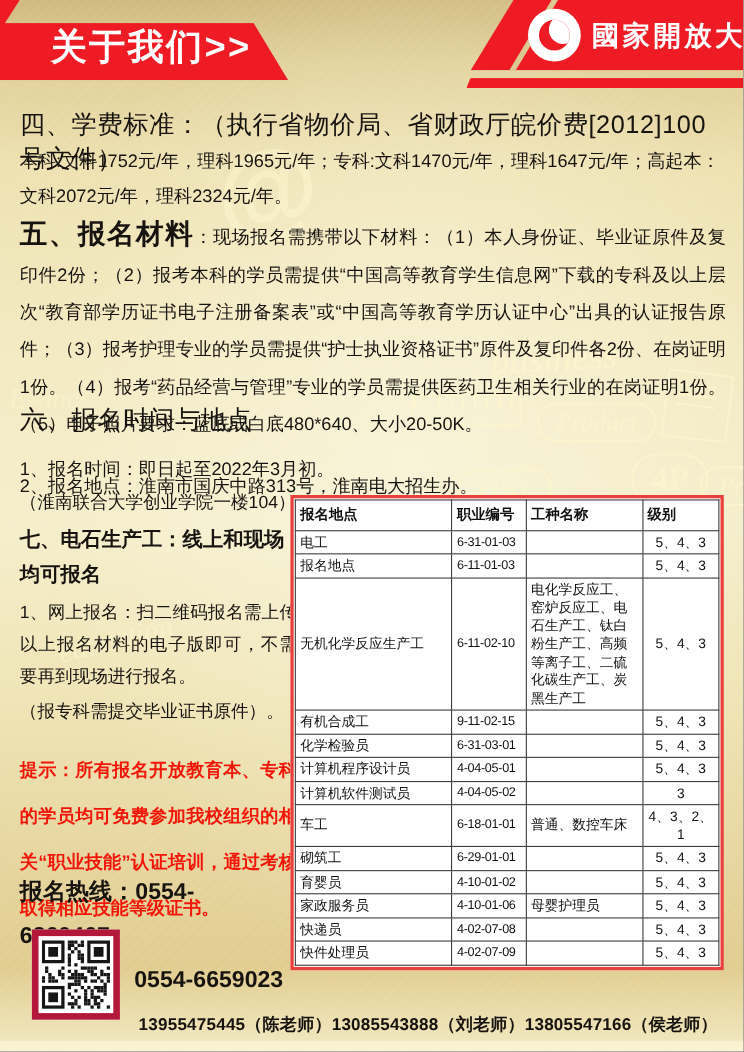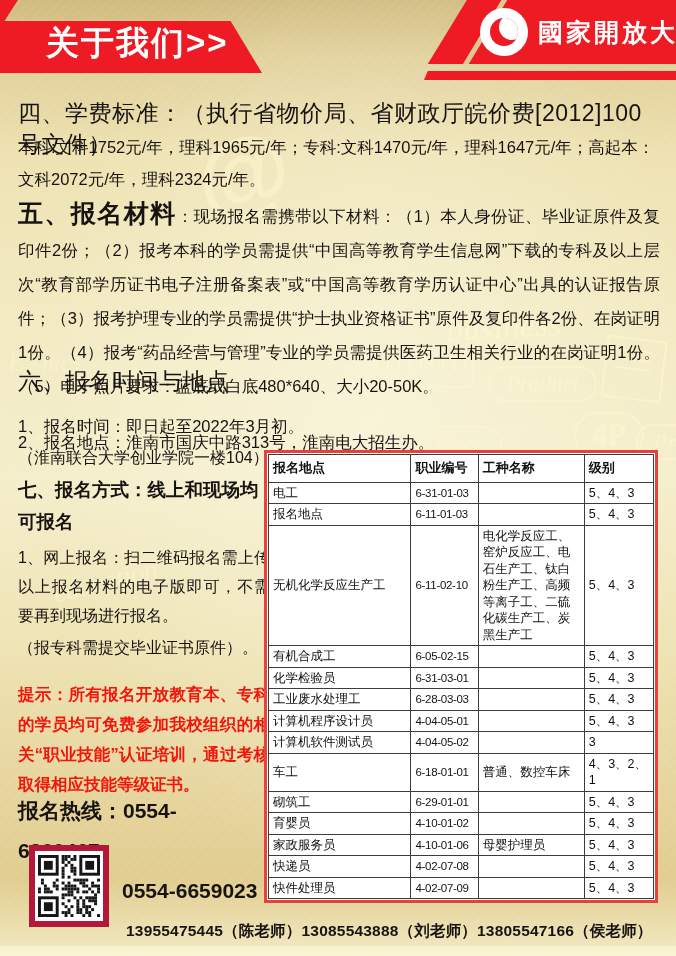--- a/index.html
+++ b/index.html
@@ -46,34 +46,34 @@
   .body-text{font-size:16.5px;line-height:32px;}
   .s5{left:18px;top:196px;width:642px;font-size:16.5px;line-height:34px;text-align:justify;}
   .s5 b{font-size:25px;letter-spacing:1px;}
   .s6-item{font-size:16.5px;}
   
   .left-col{left:18px;top:444px;width:252px;}
   .lc-note{font-size:16px;line-height:28px;}
   .lc-title{font-size:18.5px;font-weight:bold;line-height:32px;margin-top:2px;}
   .lc-p{font-size:16px;line-height:29px;margin-top:5px;text-align:justify;}
   .lc-p2{font-size:16px;line-height:29px;margin-top:3px;}
-  .tip{font-size:16.5px;font-weight:bold;color:#f2150a;line-height:30px;margin-top:17px;text-align:justify;}
+  .tip{font-size:16.5px;font-weight:bold;color:#f2150a;line-height:42px;margin-top:17px;text-align:justify;}
   .hotline{left:18px;top:791px;width:260px;font-size:21px;font-weight:bold;line-height:40px;}
   .hotline .l2{padding-left:104px;}
   .qr-box{left:29px;top:845px;width:62px;height:64px;background:#fff;border:6px solid #b3173a;padding:3px;}
   .qr-box svg{display:block;width:62px;height:64px;}
   .footer-phones{left:114px;top:921px;width:560px;font-size:15.5px;font-weight:bold;letter-spacing:.2px;margin-left:12px;}
   
   .table-wrap{left:264px;top:450px;width:394px;background:#fff;border:3px solid #e8403a;padding:1px;box-sizing:border-box;}
   table.jobs{width:100%;border-collapse:collapse;table-layout:fixed;}
   .jobs th,.jobs td{border:1px solid #3c3c3c;padding:2px 4px;font-size:12.5px;line-height:16.5px;
     text-align:left;vertical-align:middle;word-break:break-all;color:#111;}
   .jobs th{font-size:13px;font-weight:bold;padding:5px 4px;}
   .jobs td.code{font-size:11.5px;letter-spacing:-0.3px;}
-  .jobs td.lvl{text-align:left;font-size:12.5px;}
+  .jobs td.lvl{text-align:center;font-size:12.5px;}
   .bottom-glow{position:absolute;left:0;bottom:0;width:676px;height:10px;background:rgba(255,250,220,0.55);z-index:1;}
 </style>
 </head>
 <body>
 
 <div class="page">
 
   <div class="doodle d-at abs" style="left:196px;top:118px;">@</div>
   <div class="doodle d-script abs" style="left:446px;top:308px;font-size:34px;transform:rotate(-3deg);">business</div>
   <div class="doodle d-ruler abs" style="left:374px;top:358px;"></div>
@@ -104,21 +104,21 @@
   <div class="abs body-text" style="left:18px;top:131px;width:642px;">本科:文科1752元/年，理科1965元/年；专科:文科1470元/年，理科1647元/年；高起本：文科2072元/年，理科2324元/年。</div>
 
   <p class="abs s5" style="margin:0;"><b>五、报名材料</b><span>：现场报名需携带以下材料：（1）本人身份证、毕业证原件及复印件2份；（2）报考本科的学员需提供“中国高等教育学生信息网”下载的专科及以上层次“教育部学历证书电子注册备案表”或“中国高等教育学历认证中心”出具的认证报告原件；（3）报考护理专业的学员需提供“护士执业资格证书”原件及复印件各2份、在岗证明1份。（4）报考“药品经营与管理”专业的学员需提供医药卫生相关行业的在岗证明1份。（5）电子照片要求：蓝底或白底480*640、大小20-50K。</span></p>
 
   <div class="abs sec-title" style="left:18px;top:366px;">六、报名时间与地点</div>
   <div class="abs s6-item" style="left:18px;top:416px;">1、报名时间：即日起至2022年3月初。</div>
   <div class="abs s6-item" style="left:18px;top:413px;width:642px;line-height:58px;">2、报名地点：淮南市国庆中路313号，淮南电大招生办。</div>
 
   <div class="abs left-col">
     <div class="lc-note">（淮南联合大学创业学院一楼104）</div>
-    <div class="lc-title">七、报名方式：线上和现场均可报名</div>
+    <div class="lc-title">七、电石生产工：线上和现场均可报名</div>
     <div class="lc-p">1、网上报名：扫二维码报名需上传以上报名材料的电子版即可，不需要再到现场进行报名。</div>
     <div class="lc-p2">（报专科需提交毕业证书原件）。</div>
     <div class="tip">提示：所有报名开放教育本、专科的学员均可免费参加我校组织的相关“职业技能”认证培训，通过考核取得相应技能等级证书。</div>
   </div>
 
   <div class="abs hotline">
     <div>报名热线：0554-6260467、</div>
     <div class="l2">0554-6659023</div>
   </div>
 
@@ -283,33 +283,27 @@
             <td class="lvl">5、4、3</td>
           </tr>
           <tr>
             <td>无机化学反应生产工</td>
             <td class="code">6-11-02-10</td>
             <td>电化学反应工、窑炉反应工、电石生产工、钛白粉生产工、高频等离子工、二硫化碳生产工、炭黑生产工</td>
             <td class="lvl">5、4、3</td>
           </tr>
           <tr>
             <td>有机合成工</td>
-            <td class="code">6-05-02-15</td>
+            <td class="code">9-11-02-15</td>
             <td></td>
             <td class="lvl">5、4、3</td>
           </tr>
           <tr>
             <td>化学检验员</td>
             <td class="code">6-31-03-01</td>
-            <td></td>
-            <td class="lvl">5、4、3</td>
-          </tr>
-          <tr>
-            <td>工业废水处理工</td>
-            <td class="code">6-28-03-03</td>
             <td></td>
             <td class="lvl">5、4、3</td>
           </tr>
           <tr>
             <td>计算机程序设计员</td>
             <td class="code">4-04-05-01</td>
             <td></td>
             <td class="lvl">5、4、3</td>
           </tr>
           <tr>

